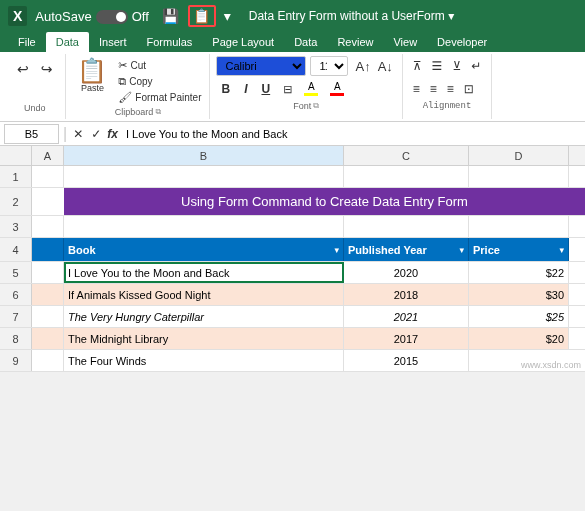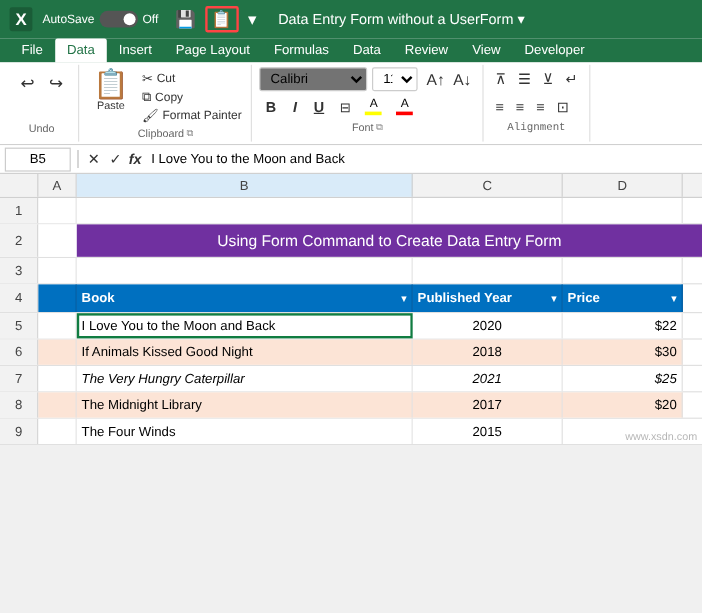--- a/index.html
+++ b/index.html
@@ -18,23 +18,23 @@
     .title-bar-logo {
       background: #1a5c37;
       color: white;
       font-weight: bold;
       font-size: 14px;
       padding: 2px 5px;
       border-radius: 2px;
     }
     .title-bar-autosave {
       display: flex;
-      align-items: center;
+      align-items: flex-end;
       gap: 4px;
-      font-size: 10px;
+      font-size: 13px;
       color: white;
     }
     .toggle-switch {
       background: #555;
       border-radius: 8px;
       width: 32px;
       height: 14px;
       display: inline-flex;
       align-items: center;
       padding: 2px;
@@ -212,21 +212,21 @@
       align-items: center;
       gap: 4px;
     }
     .font-select {
       border: 1px solid #ccc;
       font-size: 11px;
       padding: 1px 4px;
       height: 20px;
       min-width: 90px;
       border-radius: 2px;
-      background: #737373;
+      background: #1d4ed8;
     }
     .font-size-select {
       border: 1px solid #ccc;
       font-size: 11px;
       padding: 1px 4px;
       height: 20px;
       width: 38px;
       border-radius: 2px;
       background: white;
     }
@@ -537,22 +537,22 @@
   </div>
   <span class="title-bar-title">
     <span>Data Entry Form without a UserForm</span> <span>▾</span>
   </span>
 </div>
 
 <div class="ribbon-tabs">
   <div class="ribbon-tab">File</div>
   <div class="ribbon-tab active">Data</div>
   <div class="ribbon-tab">Insert</div>
+  <div class="ribbon-tab">Formulas</div>
   <div class="ribbon-tab">Page Layout</div>
-  <div class="ribbon-tab">Formulas</div>
   <div class="ribbon-tab">Data</div>
   <div class="ribbon-tab">Review</div>
   <div class="ribbon-tab">View</div>
   <div class="ribbon-tab">Developer</div>
 </div>
 
 <div class="ribbon">
 
   <div class="undo-group">
     <div class="undo-buttons">

